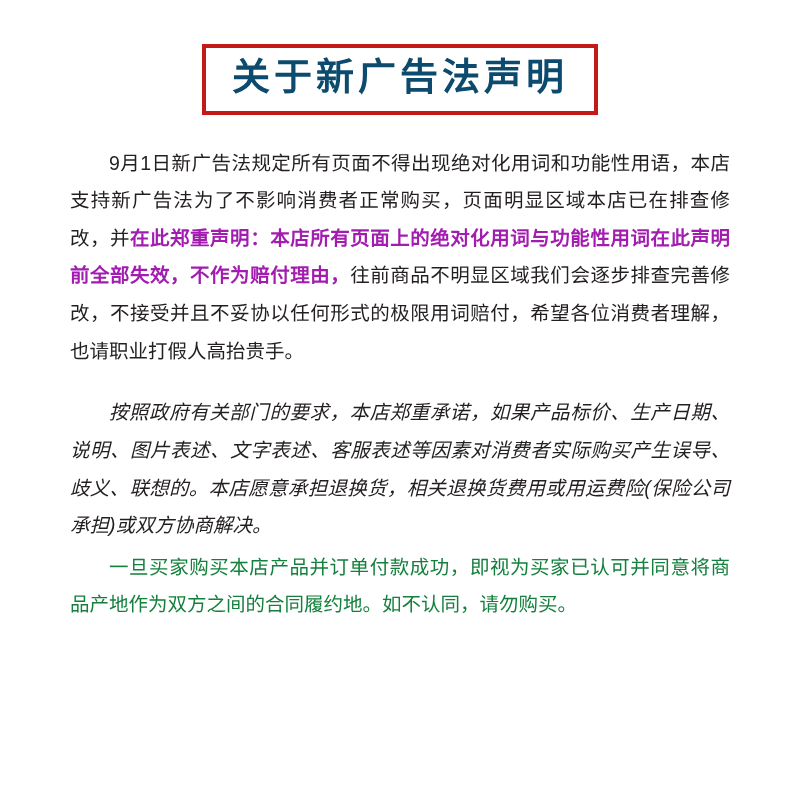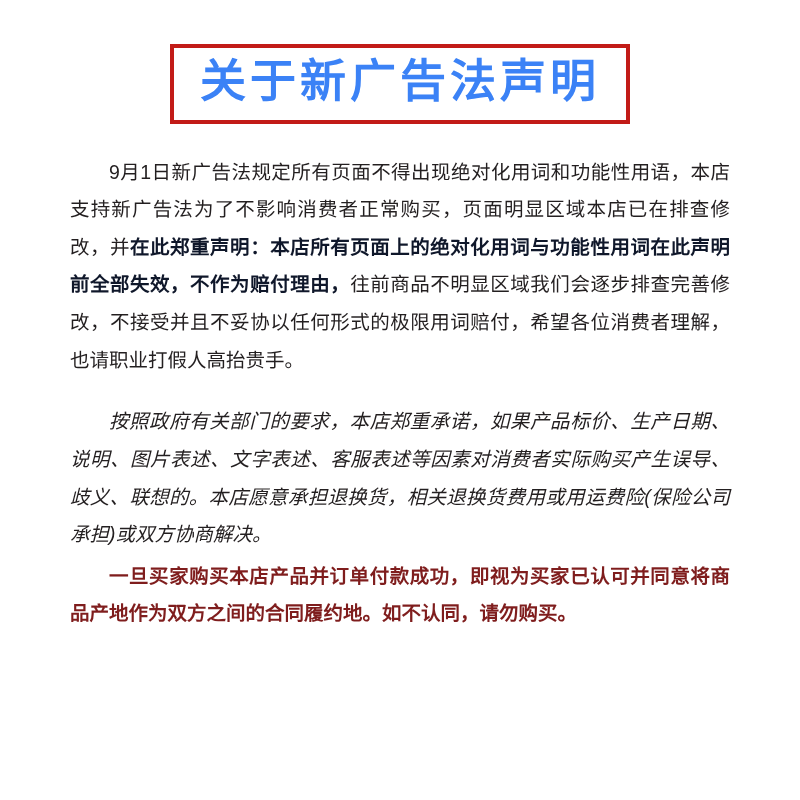--- a/index.html
+++ b/index.html
@@ -29,22 +29,22 @@
     justify-content: center;
     padding-top: 44px;
   }
   .title-banner {
     border: 4px solid #c21b17;
     padding: 8px 26px 12px 26px;
     display: inline-block;
     line-height: 1;
   }
   .title-text {
-    color: #3b82f6;
-    font-size: 46px;
+    color: #0c4a6e;
+    font-size: 38px;
     font-weight: bold;
     letter-spacing: 4px;
     line-height: 1.12;
     white-space: nowrap;
   }
 
   
   .body {
     margin: 30px 70px 0 70px;
     font-size: 19.5px;
@@ -60,27 +60,27 @@
     text-indent: 2em;
   }
   .para + .para {
     margin-top: 24px;
   }
   .gap-big {
     margin-top: 26px;
     font-style: italic;
   }
   .red {
-    color: #0f172a;
+    color: #a21caf;
     font-weight: bold;
     margin-top: 16px;
   }
   .final {
-    color: #7f1d1d;
-    font-weight: bold;
+    color: #15803d;
+    font-weight: normal;
     text-indent: 2em;
     margin-top: 4px;
   }
   .spacer-bottom {
     height: 180px;
   }
 </style>
 </head>
 <body>
 

